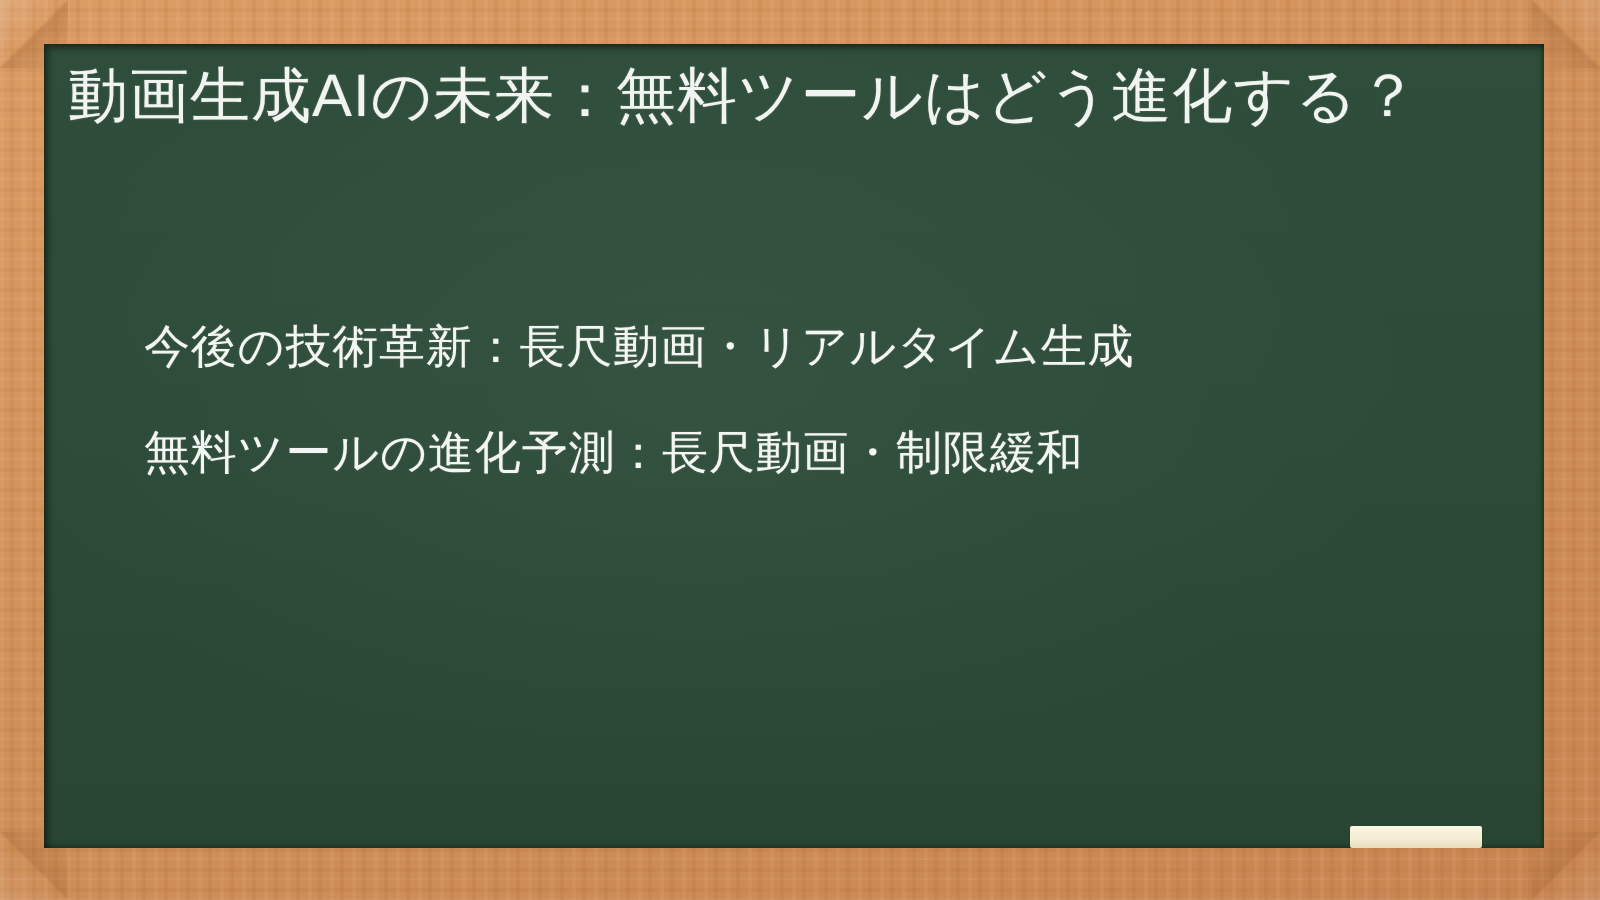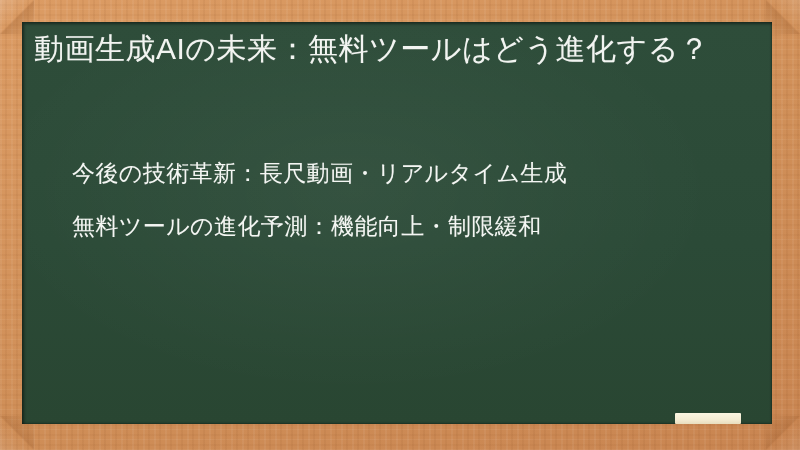--- a/index.html
+++ b/index.html
@@ -134,19 +134,19 @@
   <div class="mitre tr"></div>
   <div class="mitre bl"></div>
   <div class="mitre br"></div>
 
   <div id="chalkboard">
 
     <div id="board-title">動画生成AIの未来：無料ツールはどう進化する？</div>
 
     <ul id="bullet-list">
       <li>今後の技術革新：長尺動画・リアルタイム生成</li>
-      <li>無料ツールの進化予測：機能向上・制限緩和</li>
+      <li>無料ツールの進化予測：長尺動画・制限緩和</li>
     </ul>
 
     <div id="chalk-stick"></div>
 
   </div>
 </div>
 
 </body></html>

